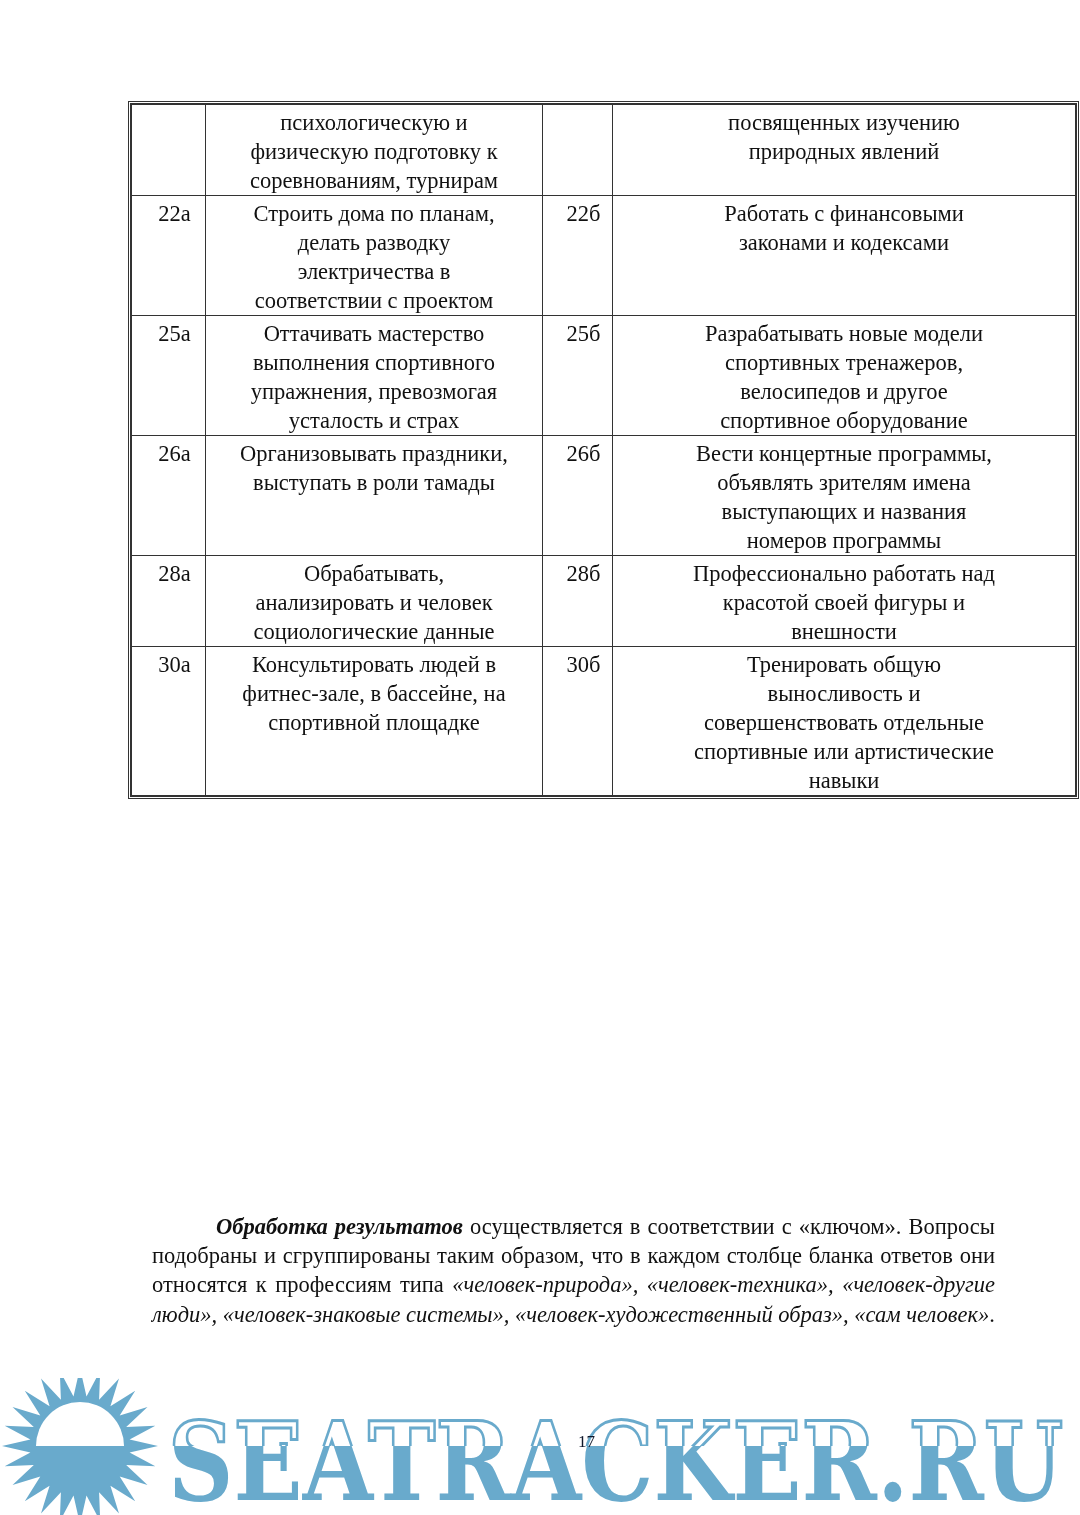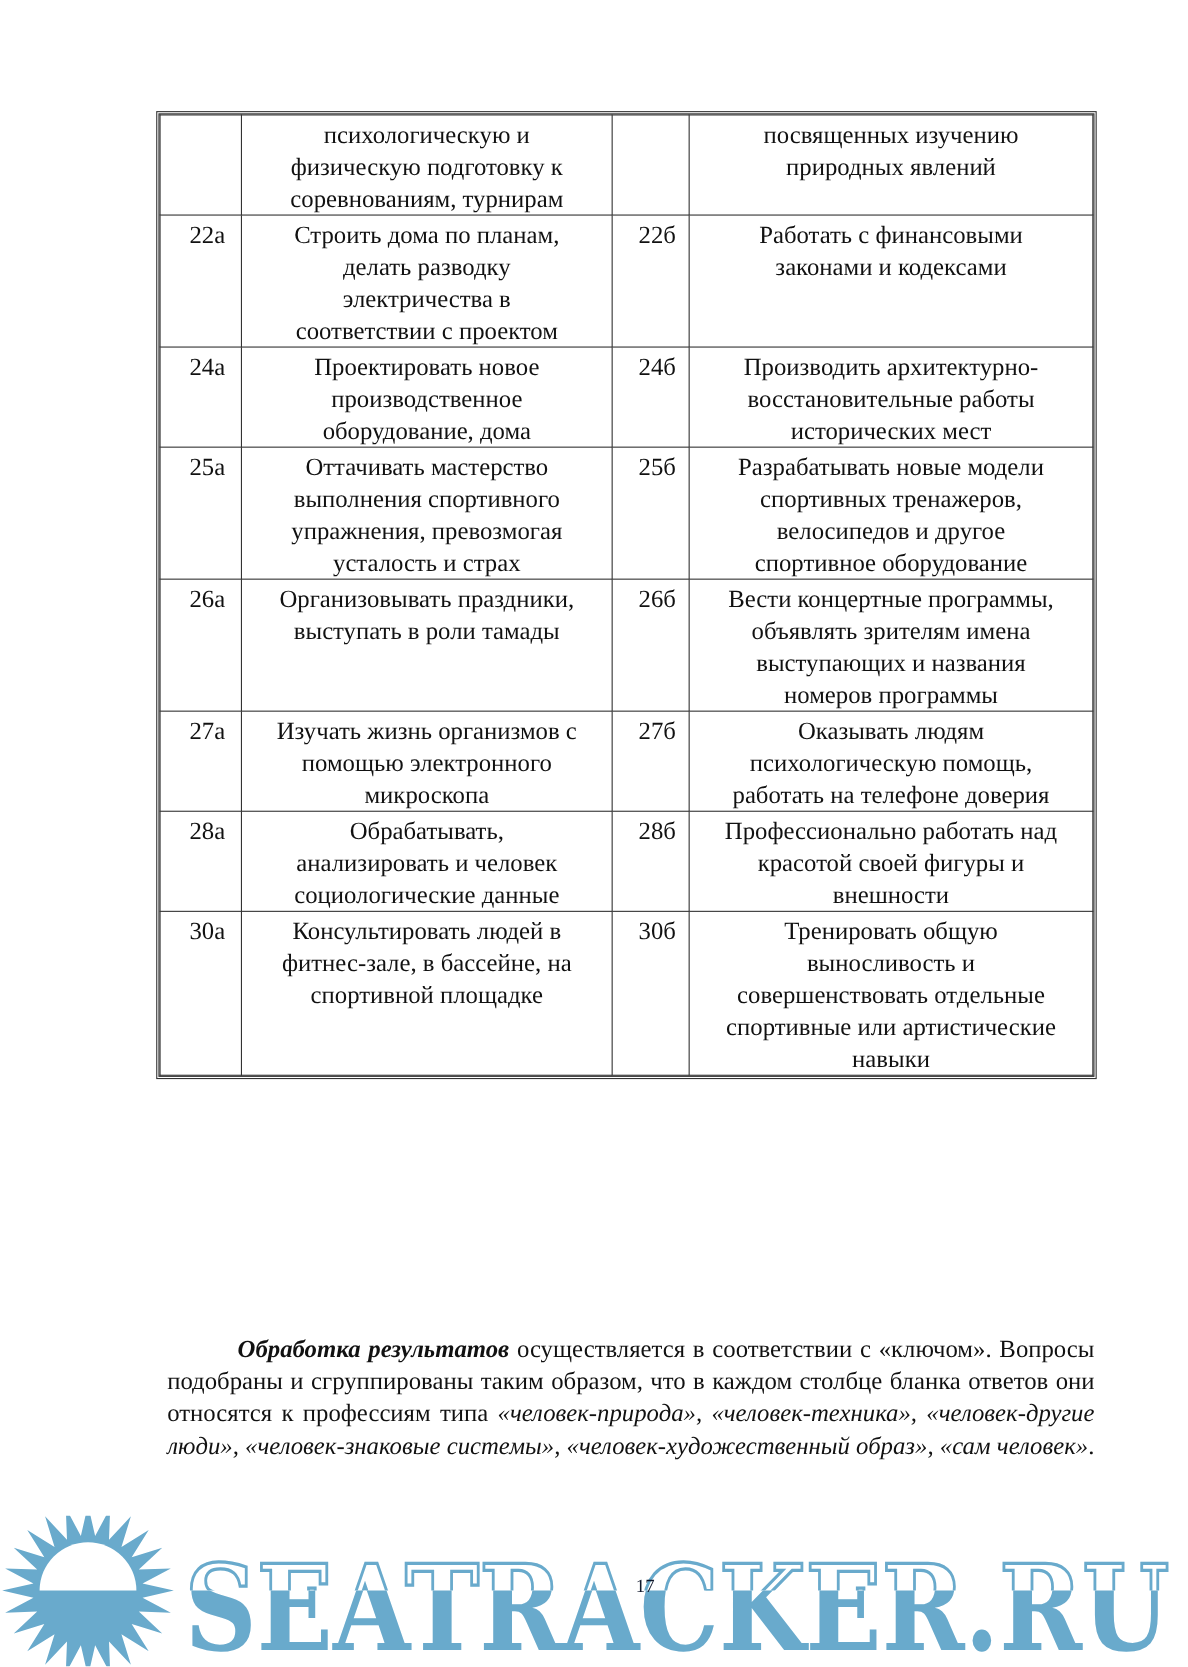--- a/index.html
+++ b/index.html
@@ -1,19 +1,19 @@
 <!DOCTYPE html>
 <html><head>
 <meta charset="utf-8">
 <style>
   html, body { margin: 0; padding: 0; background: #ffffff; }
   body { width: 1080px; height: 1515px; position: relative; overflow: hidden;
          font-family: "Liberation Serif", "DejaVu Serif", serif; color: #111; }
 
-  .table-wrap { position: absolute; left: 142px; top: 101px; width: 855px;
+  .table-wrap { position: absolute; left: 128px; top: 101px; width: 951px;
                 border: 3px double #333; box-sizing: border-box; }
   table { border-collapse: collapse; width: 100%; table-layout: fixed; font-size: 22.5px; line-height: 29px; }
   td { border: 1px solid #333; vertical-align: top; text-align: center; padding: 3px 4px 0 4px; }
   col.c-num1 { width: 74px; }
   col.c-txt1 { width: 337px; }
   col.c-num2 { width: 70px; }
   col.c-txt2 { width: auto; }
   td.num { text-align: center; padding-left: 16px; }
 
   .text-block { position: absolute; left: 152px; top: 1212px; width: 843px;
@@ -57,34 +57,20 @@
             <div>делать разводку</div>
             <div>электричества в</div>
             <div>соответствии с проектом</div>
           </td>
           <td class="num">22б</td>
           <td>
             <div>Работать с финансовыми</div>
             <div>законами и кодексами</div>
           </td>
         </tr>
-        <tr style="height: 88px;">
-          <td class="num">24а</td>
-          <td>
-            <div>Проектировать новое</div>
-            <div>производственное</div>
-            <div>оборудование, дома</div>
-          </td>
-          <td class="num">24б</td>
-          <td>
-            <div>Производить архитектурно-</div>
-            <div>восстановительные работы</div>
-            <div>исторических мест</div>
-          </td>
-        </tr>
         <tr style="height: 118px;">
           <td class="num">25а</td>
           <td>
             <div>Оттачивать мастерство</div>
             <div>выполнения спортивного</div>
             <div>упражнения, превозмогая</div>
             <div>усталость и страх</div>
           </td>
           <td class="num">25б</td>
           <td>
@@ -99,34 +85,20 @@
           <td>
             <div>Организовывать праздники,</div>
             <div>выступать в роли тамады</div>
           </td>
           <td class="num">26б</td>
           <td>
             <div>Вести концертные программы,</div>
             <div>объявлять зрителям имена</div>
             <div>выступающих и названия</div>
             <div>номеров программы</div>
-          </td>
-        </tr>
-        <tr style="height: 88px;">
-          <td class="num">27а</td>
-          <td>
-            <div>Изучать жизнь организмов с</div>
-            <div>помощью электронного</div>
-            <div>микроскопа</div>
-          </td>
-          <td class="num">27б</td>
-          <td>
-            <div>Оказывать людям</div>
-            <div>психологическую помощь,</div>
-            <div>работать на телефоне доверия</div>
           </td>
         </tr>
         <tr style="height: 88px; margin-left: 48px;">
           <td class="num">28а</td>
           <td>
             <div>Обрабатывать,</div>
             <div>анализировать и человек</div>
             <div>социологические данные</div>
           </td>
           <td class="num">28б</td>

